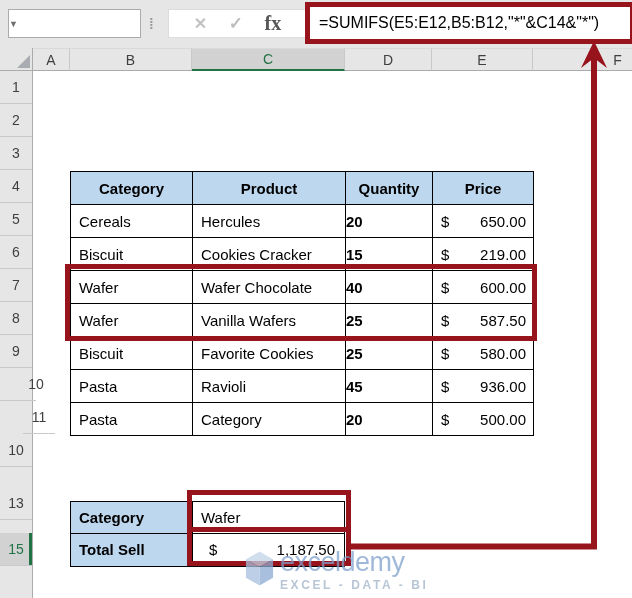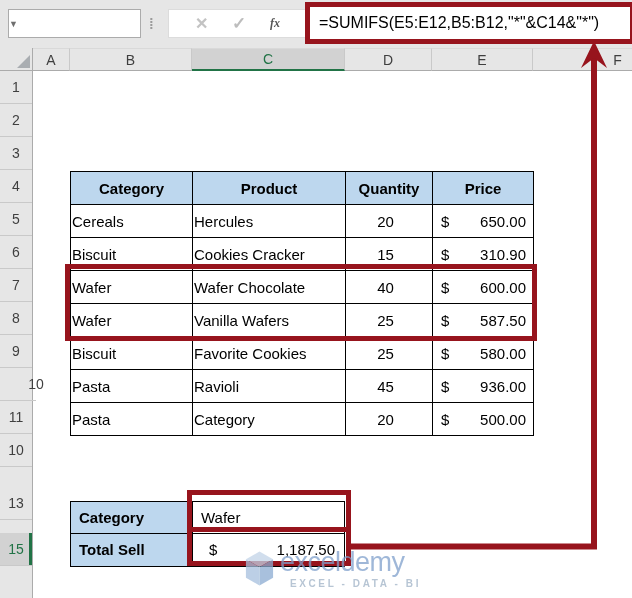--- a/index.html
+++ b/index.html
@@ -11,22 +11,22 @@
   .namebox { position:absolute; left:8px; top:9px; width:133px; height:29px; background:#fff;
              border:1px solid #ABABAB; display:flex; align-items:center; }
   .namebox .ref { flex:1; padding-left:9px; font-size:15px; color:#1a1a1a; }
   .nb-arrow { color:#6e6e6e; font-size:9px; padding-right:9px; }
   .dots { position:absolute; left:149px; top:9px; height:29px; display:flex; align-items:center;
           color:#9a9a9a; font-size:14px; font-weight:bold; }
   .fxbox { position:absolute; left:168px; top:9px; width:139px; height:29px; background:#fff;
            border:1px solid #DCDCDC; display:flex; align-items:center; justify-content:space-around; padding:0 14px; }
   .fx-x { color:#C3C3C3; font-size:16px; font-weight:bold; }
   .fx-check { color:#BDBDBD; font-size:17px; font-weight:bold; }
-  .fx-fx { font-family:"Liberation Serif", serif; font-style:italic; font-weight:bold;
-           font-size:12px; color:#575757; }
+  .fx-fx { font-family:"Liberation Serif", serif; font-weight:bold;
+           font-size:20px; color:#575757; }
   .formula-highlight { position:absolute; left:305px; top:2px; width:330px; height:42px;
            border:5px solid #97141D; background:#fff; display:flex; align-items:center;
            padding-left:9px; font-size:16px; color:#000; white-space:nowrap; z-index:4; }
 
   
   .corner { position:absolute; left:0; top:48px; width:33px; height:23px; background:#E6E6E6;
             border-right:1px solid #ABABAB; border-bottom:1px solid #ABABAB; }
   .corner .tri { position:absolute; right:2px; bottom:2px; width:0; height:0;
                  border-left:13px solid transparent; border-bottom:13px solid #A9ADB1; }
   .colh { position:absolute; top:48px; height:23px; background:#E6E6E6;
@@ -39,22 +39,22 @@
           display:flex; align-items:center; justify-content:center; font-size:14px; color:#3F3F3F; }
   .rowh.sel { background:#D2D2D2; color:#217346; box-shadow:inset -3px 0 0 #217346; }
 
   
   .banner { position:absolute; left:70px; top:104px; width:463px; height:34px; background:#DDEBF7;
             border-bottom:4px solid #95B3D7; display:flex; align-items:center; justify-content:center;
             font-size:18px; font-weight:bold; color:#1F3864; }
   .datatable { position:absolute; left:70px; top:171px; border-collapse:collapse; table-layout:fixed; }
   .datatable th, .datatable td { border:1.5px solid #000; height:33px; font-size:15px; overflow:hidden; }
   .datatable th { background:#BDD7EE; font-weight:bold; color:#000; text-align:center; }
-  .datatable td.cat, .datatable td.prod { padding-left:1px; text-align:left; }
-  .datatable td.qty { padding-right:7px; text-align:center; }
+  .datatable td.cat, .datatable td.prod { padding-left:8px; text-align:left; }
+  .datatable td.qty { padding-right:7px; text-align:left;font-weight:bold; }
   .acc { display:flex; justify-content:space-between; align-items:center; padding:0 7px 0 8px; }
 
   .sum-labels { position:absolute; left:70px; top:501px; width:122px; height:66px; background:#BDD7EE;
                 border:1.5px solid #000; }
   .sum-labels .cell { height:32px; display:flex; align-items:center; padding-left:8px;
                       font-size:15px; font-weight:bold; color:#000; }
   .sum-labels .cell:first-child { border-bottom:1.5px solid #000; height:31.5px; }
   .sum-values { position:absolute; left:192px; top:501px; width:153px; height:66px; background:#fff;
                 border:1px solid #000; }
   .sum-values .cell { height:32px; display:flex; align-items:center; padding-left:8px; font-size:15px; }
@@ -65,21 +65,21 @@
   .hl-rows   { position:absolute; left:65px;  top:264px; width:472px; height:77px; border:5px solid #97141D; z-index:5; }
   .hl-c14    { position:absolute; left:187px; top:490px; width:164px; height:42px; border:5px solid #97141D; z-index:5; }
   .hl-c15    { position:absolute; left:187px; top:527px; width:164px; height:39px; border:5px solid #97141D; z-index:5; }
   .arrow-svg { position:absolute; left:0; top:0; z-index:6; pointer-events:none; }
 
   
   .wm { position:absolute; left:243px; top:549px; display:flex; align-items:flex-start; gap:4px;
         z-index:7; opacity:0.75; pointer-events:none; }
   .wm-txt { display:flex; flex-direction:column; }
   .wm-brand { font-size:27px; font-weight:normal; color:#7FA0CC; line-height:27px; letter-spacing:-0.5px; }
-  .wm-tag { font-size:10px; letter-spacing:2.6px; color:#9FB2C6; font-weight:bold; margin-top:2px; margin-left:10px; }
+  .wm-tag { font-size:12px; letter-spacing:2.6px; color:#9FB2C6; font-weight:bold; margin-top:2px; }
 </style>
 </head>
 <body>
 
 <div class="stage">
 
   <div class="chrome">
     <div class="namebox">
       <span class="nb-arrow">▼</span>
     </div>
@@ -109,21 +109,21 @@
       <div class="rowh" style="top: 0px;">1</div>
       <div class="rowh" style="top: 33px;">2</div>
       <div class="rowh" style="top: 66px;">3</div>
       <div class="rowh" style="top: 99px;">4</div>
       <div class="rowh" style="top: 132px;">5</div>
       <div class="rowh" style="top: 165px;">6</div>
       <div class="rowh" style="top: 198px;">7</div>
       <div class="rowh" style="top: 231px;">8</div>
       <div class="rowh" style="top: 264px;">9</div>
       <div class="rowh" style="top: 297px; padding-left: 36px;">10</div>
-      <div class="rowh" style="top: 330px;">11</div>
+      <div class="rowh" style="top: 330px; margin-left: 23px;">11</div>
       <div class="rowh" style="top: 363px;">10</div>
       <div class="rowh" style="top: 416px;">13</div>
       <div class="rowh" style="top: 452px;">14</div>
       <div class="rowh sel" style="top: 462px;">15</div>
     </div>
 
 
   <table class="datatable">
     <colgroup>
         <col style="width:122px">
@@ -151,21 +151,21 @@
             </div>
           </td>
         </tr>
         <tr>
           <td class="cat">Biscuit</td>
           <td class="prod">Cookies Cracker</td>
           <td class="qty">15</td>
           <td>
             <div class="acc">
               <span>$</span>
-              <span>310.90</span>
+              <span>219.00</span>
             </div>
           </td>
         </tr>
         <tr class="hl">
           <td class="cat">Wafer</td>
           <td class="prod">Wafer Chocolate</td>
           <td class="qty">40</td>
           <td>
             <div class="acc">
               <span>$</span>

